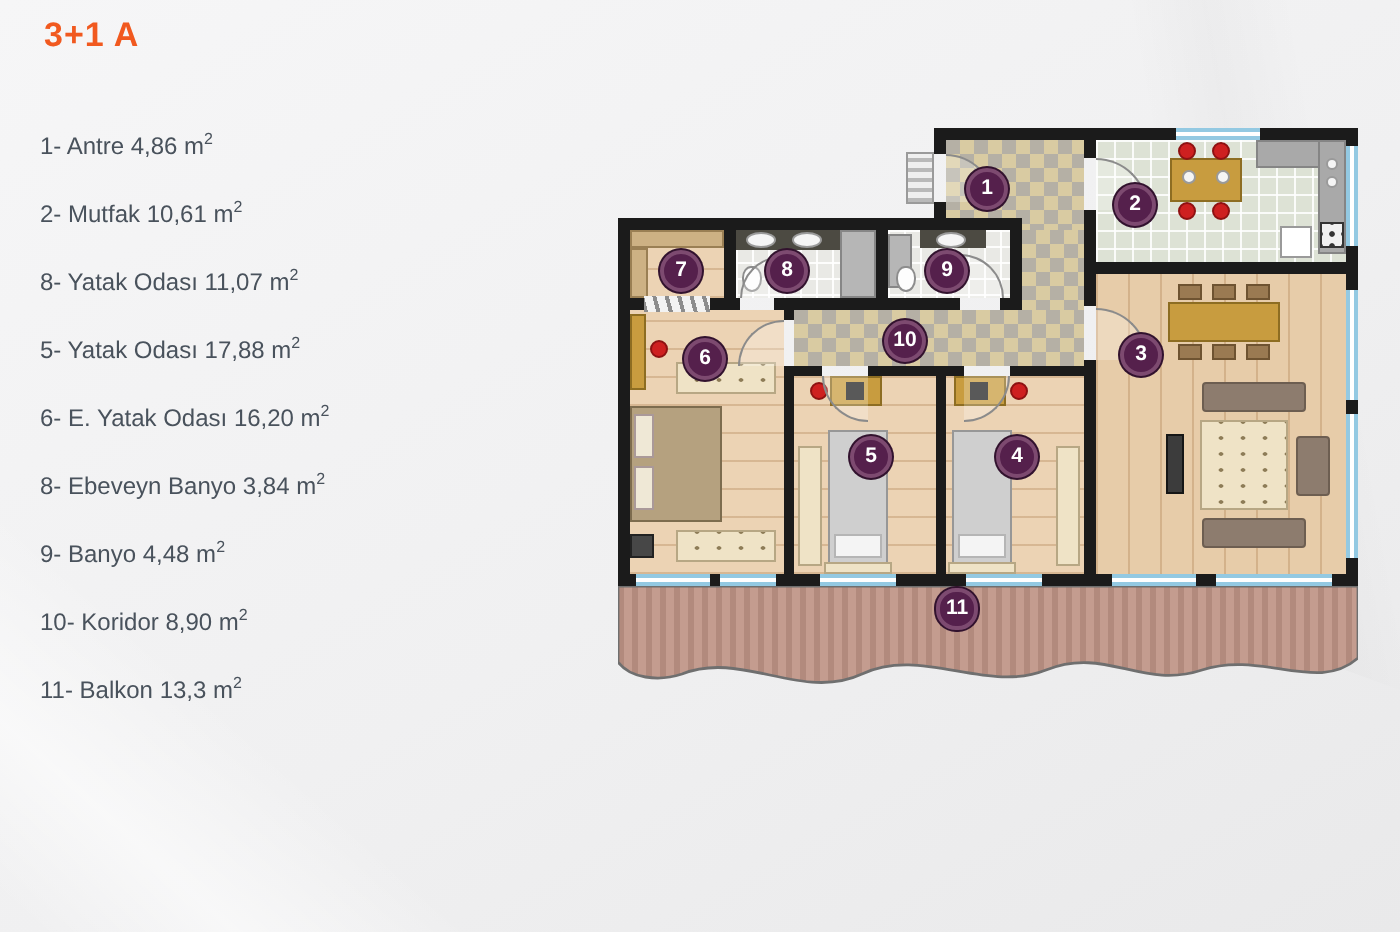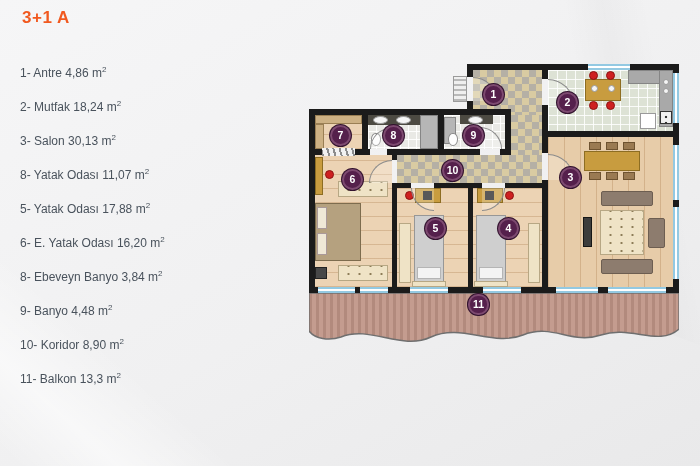--- a/index.html
+++ b/index.html
@@ -48,22 +48,21 @@
 </head>
 <body>
 
 <div class="swoosh s1"></div>
 <div class="swoosh s2"></div>
 
 <div class="title">3+1 A</div>
 
 <ul class="legend">
   <li><span>1- Antre 4,86 m</span><sup>2</sup></li>
-  <li><span>2- Mutfak 18,24 m</span><sup>2</sup></li>
-  <li><span>3- Salon 30,13 m</span><sup>2</sup></li>
+  <li><span>2- Mutfak 10,61 m</span><sup>2</sup></li>
   <li><span>8- Yatak Odası 11,07 m</span><sup>2</sup></li>
   <li><span>5- Yatak Odası 17,88 m</span><sup>2</sup></li>
   <li><span>6- E. Yatak Odası 16,20 m</span><sup>2</sup></li>
   <li><span>8- Ebeveyn Banyo 3,84 m</span><sup>2</sup></li>
   <li><span>9- Banyo 4,48 m</span><sup>2</sup></li>
   <li><span>10- Koridor 8,90 m</span><sup>2</sup></li>
   <li><span>11- Balkon 13,3 m</span><sup>2</sup></li>
 </ul>
 
 <div class="plan">

